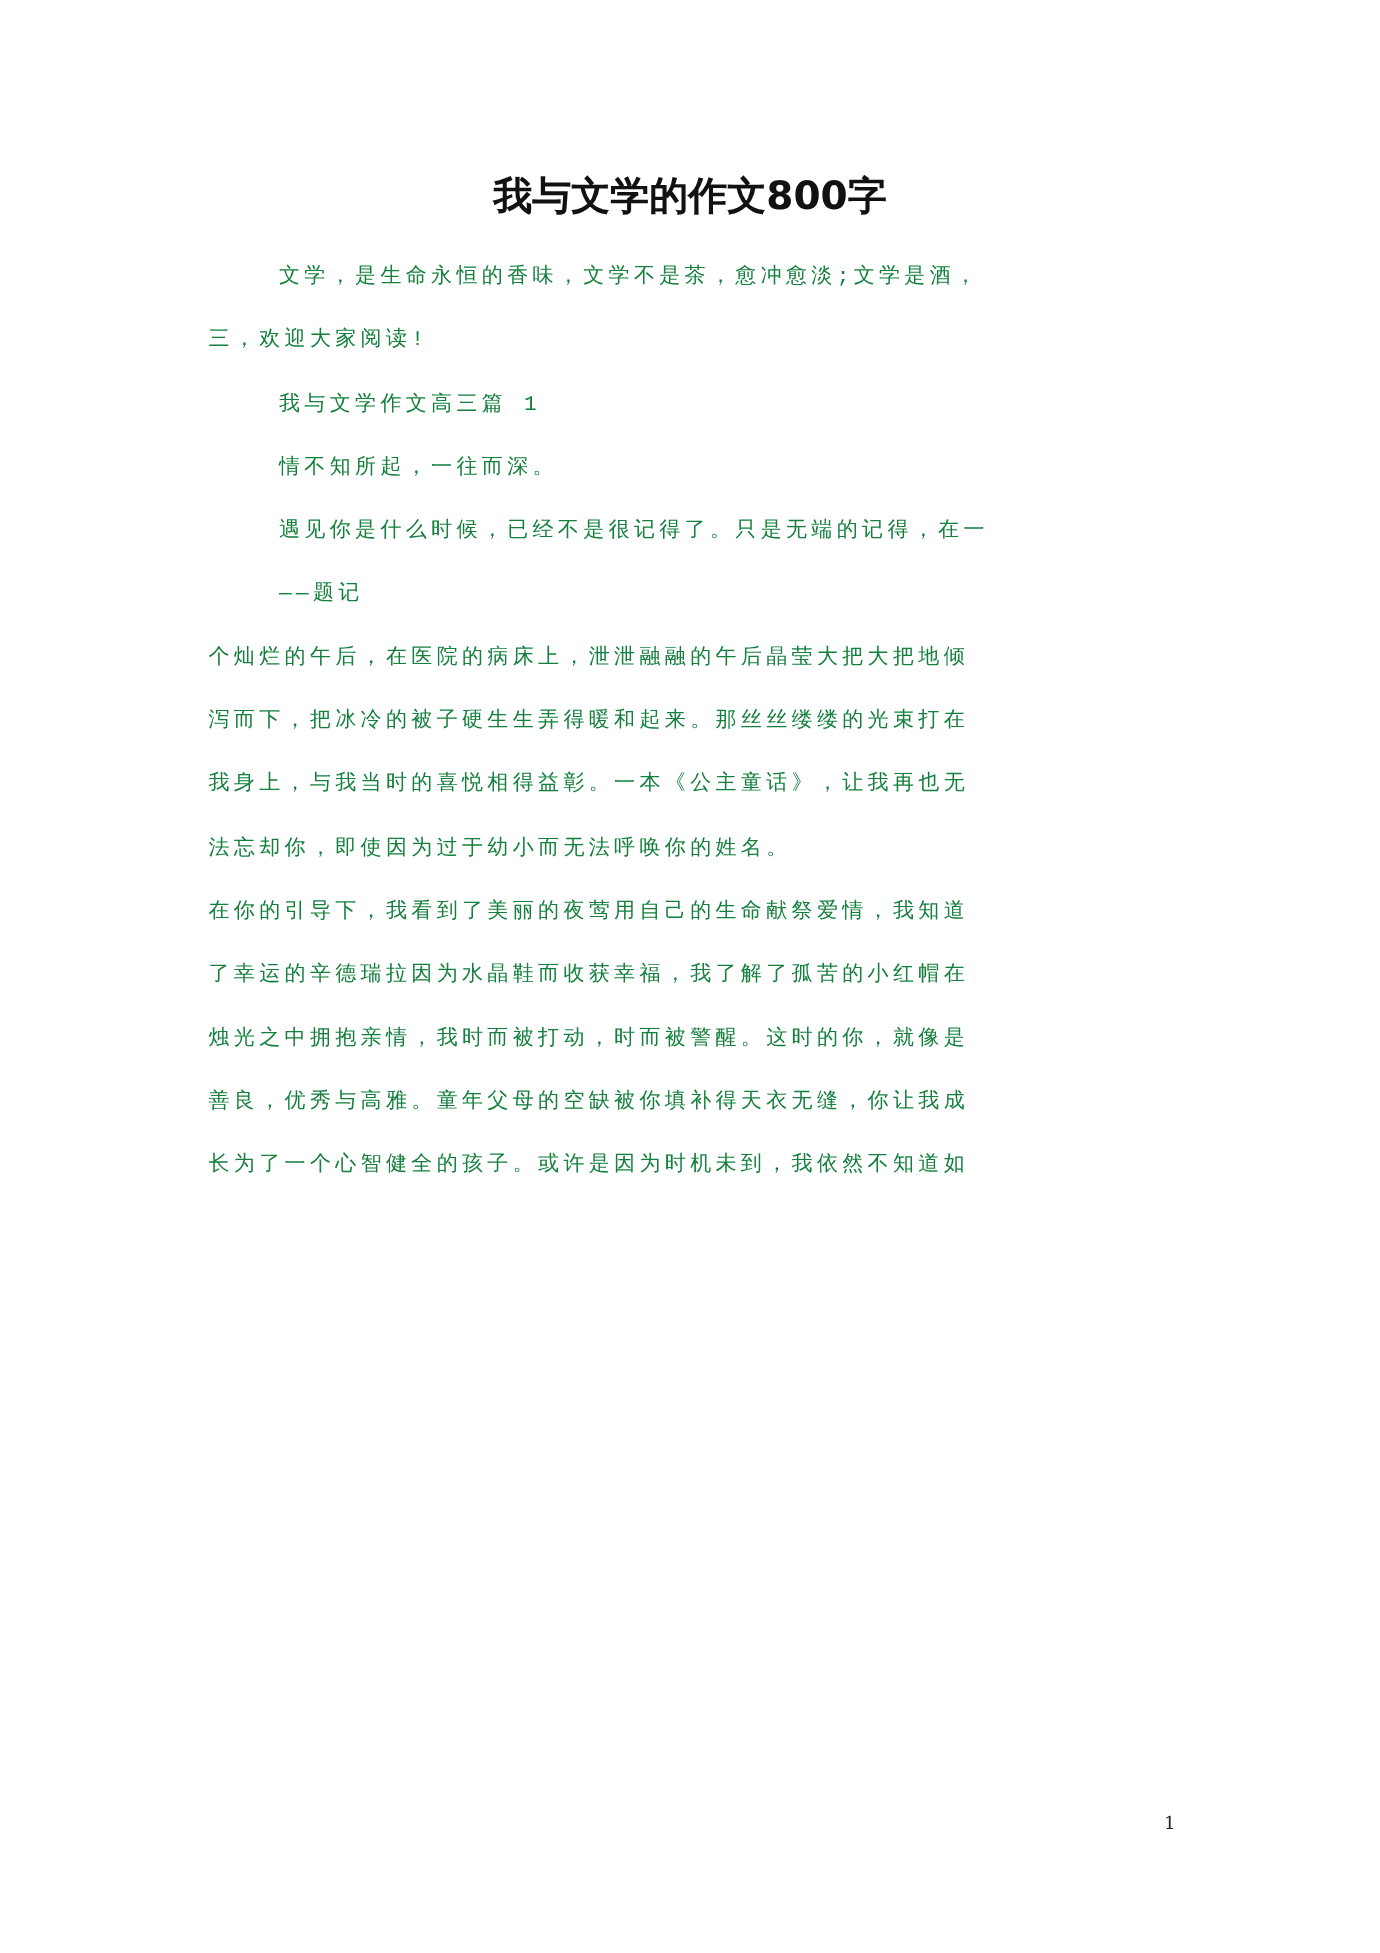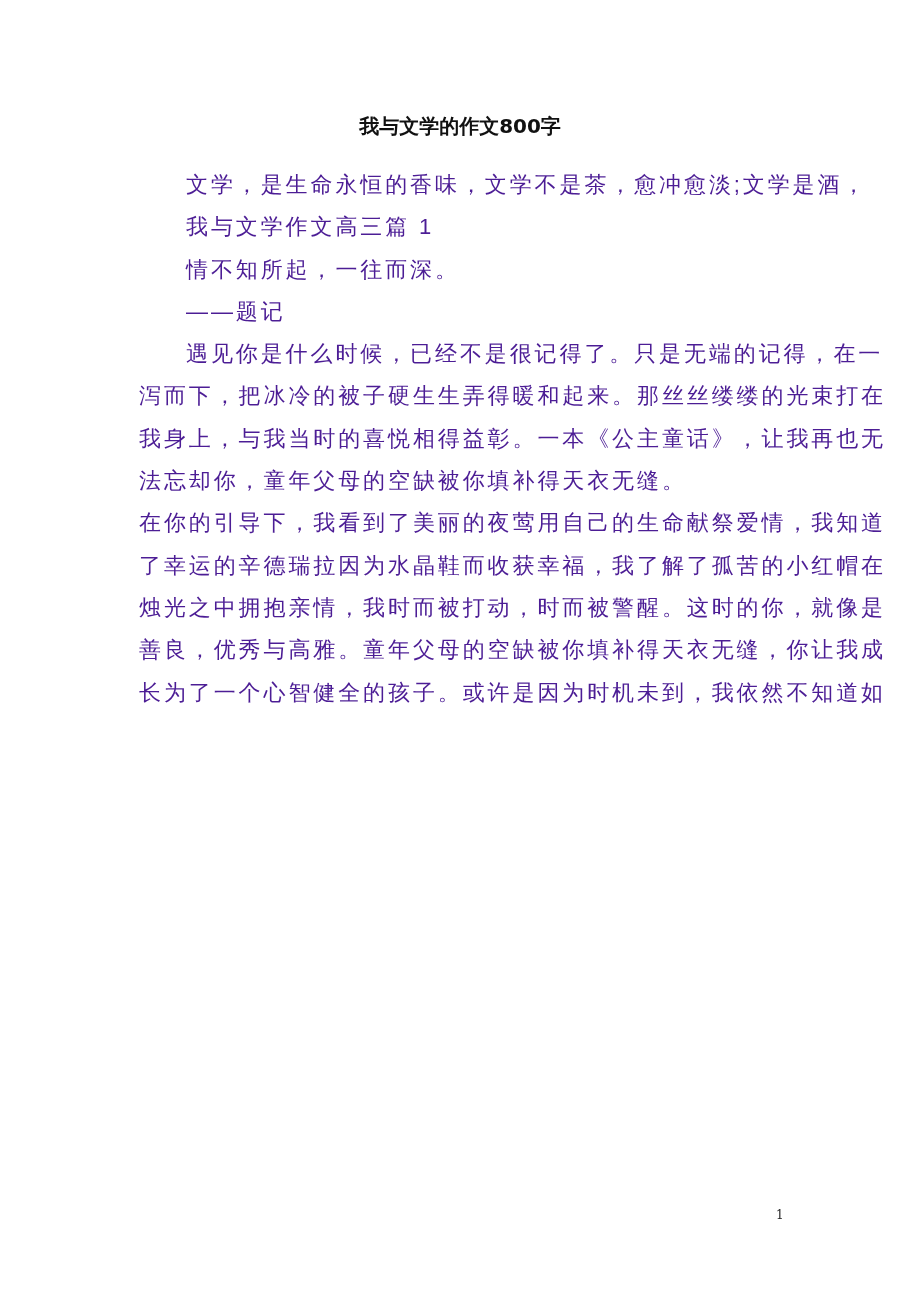--- a/index.html
+++ b/index.html
@@ -2,49 +2,51 @@
 <html><head>
 <meta charset="utf-8">
 <style>
   html, body { margin: 0; padding: 0; background: #ffffff; }
   body { width: 920px; height: 1302px; position: relative; overflow: hidden; }
   .page {
     position: absolute; left: 0; top: 0; width: 920px; height: 1302px; background: #ffffff;
   }
   .title {
     position: absolute; left: 0; top: 113px; width: 920px; text-align: center;
-    font-family: "DejaVu Sans", sans-serif; font-size: 20px; font-weight: bold; color: #111;
+    font-family: "DejaVu Sans", sans-serif; font-size: 26px; font-weight: bold; color: #111;
     letter-spacing: 0px;
   }
   .body {
     position: absolute; left: 139px; top: 164px; width: 660px;
-    font-family: Liberation Sans, sans-serif; font-size: 22px; color: #4c1d95;
+    font-family: Liberation Mono, monospace; font-size: 14px; color: #15803d;
     line-height: 42.3px;
   }
   .line { height: 42.3px; white-space: nowrap; letter-spacing: 2.9px; }
   .ind { padding-left: 47px; }
   .page-number {
     position: absolute; left: 776px; top: 1208px;
     font-family: "DejaVu Serif", serif; font-size: 12px; color: #222;
   }
 </style>
 </head>
 <body>
 
 <div class="page">
   <div class="title">我与文学的作文800字</div>
   <div class="body">
     <div class="line ind">文学，是生命永恒的香味，文学不是茶，愈冲愈淡;文学是酒，</div>
+    <div class="line">三，欢迎大家阅读!</div>
     <div class="line ind">我与文学作文高三篇 1</div>
     <div class="line ind">情不知所起，一往而深。</div>
+    <div class="line ind">遇见你是什么时候，已经不是很记得了。只是无端的记得，在一</div>
     <div class="line ind">——题记</div>
-    <div class="line ind">遇见你是什么时候，已经不是很记得了。只是无端的记得，在一</div>
+    <div class="line">个灿烂的午后，在医院的病床上，泄泄融融的午后晶莹大把大把地倾</div>
     <div class="line">泻而下，把冰冷的被子硬生生弄得暖和起来。那丝丝缕缕的光束打在</div>
     <div class="line">我身上，与我当时的喜悦相得益彰。一本《公主童话》，让我再也无</div>
-    <div class="line">法忘却你，童年父母的空缺被你填补得天衣无缝。</div>
+    <div class="line">法忘却你，即使因为过于幼小而无法呼唤你的姓名。</div>
     <div class="line">在你的引导下，我看到了美丽的夜莺用自己的生命献祭爱情，我知道</div>
     <div class="line">了幸运的辛德瑞拉因为水晶鞋而收获幸福，我了解了孤苦的小红帽在</div>
     <div class="line">烛光之中拥抱亲情，我时而被打动，时而被警醒。这时的你，就像是</div>
     <div class="line">善良，优秀与高雅。童年父母的空缺被你填补得天衣无缝，你让我成</div>
     <div class="line">长为了一个心智健全的孩子。或许是因为时机未到，我依然不知道如</div>
   </div>
   <div class="page-number">1</div>
 </div>
 
 </body></html>

